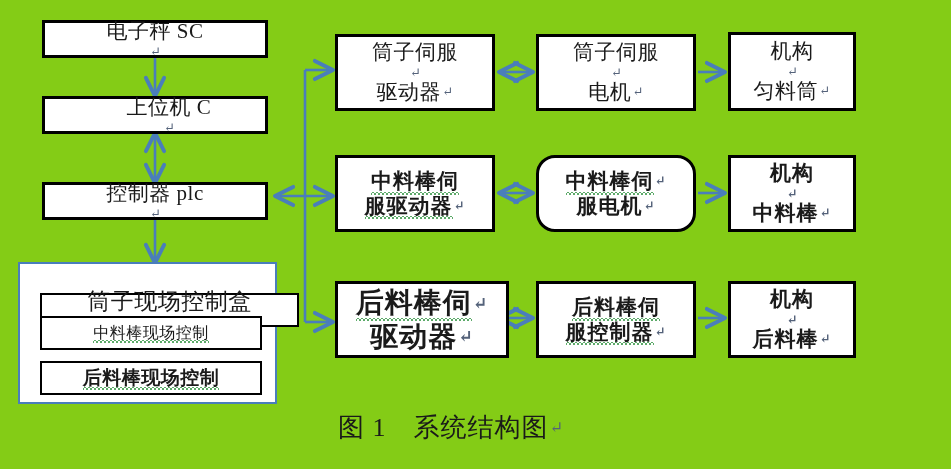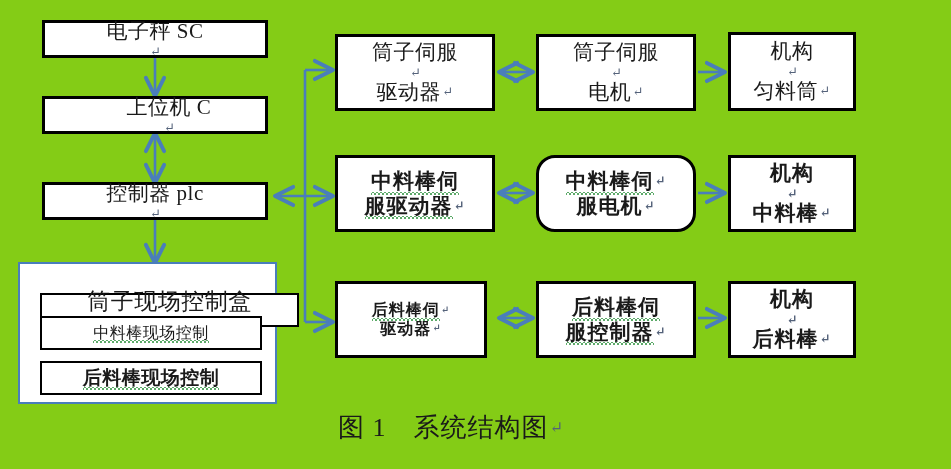--- a/index.html
+++ b/index.html
@@ -189,21 +189,21 @@
     <span><span class="line squig" style="display:inline-block">中料棒伺</span><span class="pilcrow">↵</span></span>
     <span><span class="line" style="display:inline">服电机</span><span class="pilcrow">↵</span></span>
   </div>
 
   <div class="node bold" style="left:728px; top:155px; width:128px; height:77px; font-size:21px;">
     <span class="line">机构</span>
       <span class="pilcrow">↵</span>
     <span><span class="line" style="display:inline">中料棒</span><span class="pilcrow">↵</span></span>
   </div>
 
-  <div class="node bold" style="left:335px; top:281px; width:152px; height:77px; font-size:16px;">
+  <div class="node bold" style="left:335px; top:281px; width:174px; height:77px; font-size:28px;">
     <span><span class="line squig" style="display:inline-block">后料棒伺</span><span class="pilcrow">↵</span></span>
     <span><span class="line" style="display:inline">驱动器</span><span class="pilcrow">↵</span></span>
   </div>
 
   <div class="node bold" style="left:536px; top:281px; width:160px; height:77px; font-size:21px;">
     <span class="line squig">后料棒伺</span>
     <span><span class="line squig" style="display:inline-block">服控制器</span><span class="pilcrow">↵</span></span>
   </div>
 
   <div class="node bold" style="left:728px; top:281px; width:128px; height:77px; font-size:21px;">

